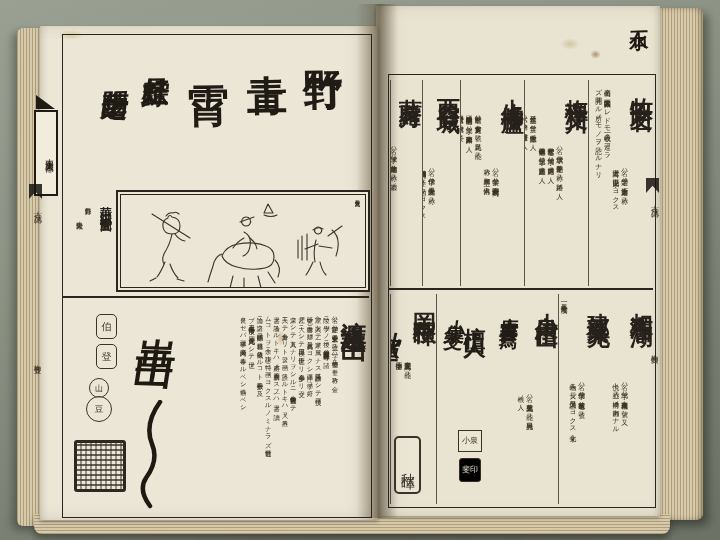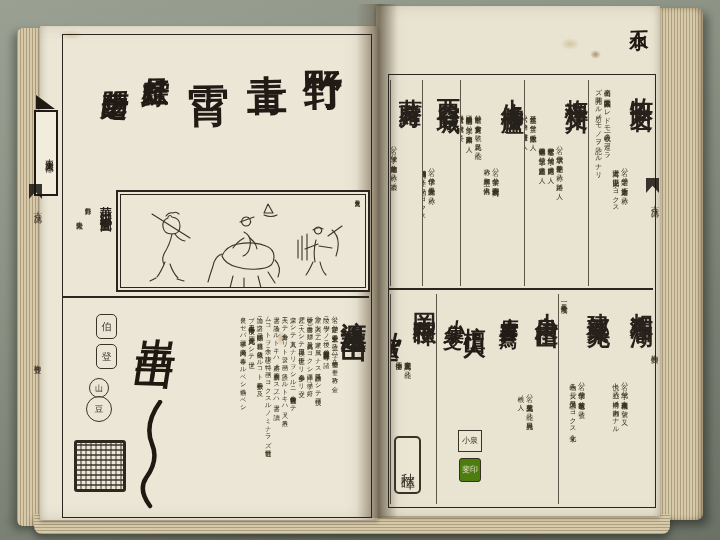--- a/index.html
+++ b/index.html
@@ -37,21 +37,21 @@
   
   .entry{position:absolute;overflow:hidden;color:#2b2519;}
   .rule-l{border-left:1px solid rgba(45,38,28,.75);}
   .ename{display:block;font-size:23px;line-height:1.12;letter-spacing:4px;font-weight:700;color:#26211a;}
   .nline{display:block;font-size:6.8px;line-height:1.3;letter-spacing:.4px;color:#39301f;}
   .pt0{padding-top:4px}.pt1{padding-top:30px}.pt2{padding-top:62px}.pt3{padding-top:84px}.pt4{padding-top:96px}
   .sig{display:block;font-weight:700;color:#211c15;}
   
   .seal{position:absolute;box-sizing:border-box;border:1.5px solid #3a332a;color:#3a332a;
     display:flex;align-items:center;justify-content:center;text-align:center;background:rgba(236,230,214,.6);}
-  .seal-dark{background:#4d7c0f;color:#e6dfcc;border-color:#352e23;}
+  .seal-dark{background:#000000;color:#e6dfcc;border-color:#352e23;}
   .calligraphy{position:absolute;color:#201b15;}
   .cal-col{display:block;font-weight:700;line-height:1.05;}
   .tab{position:absolute;left:34px;top:110px;width:24px;height:86px;background:#f1ecdc;
     border:2px solid #1f1a14;font-size:8.5px;letter-spacing:1px;color:#1f1a14;
     padding-top:4px;box-sizing:border-box;text-align:center;}
   .tab-wedge{position:absolute;left:36px;top:95px;width:19px;height:14px;background:#1f1a14;
     clip-path:polygon(0 0,100% 100%,0 100%);}
   .fishtail{position:absolute;width:13px;height:15px;background:#17140f;
     clip-path:polygon(0 0,100% 0,100% 100%,50% 52%,0 100%);opacity:.85;}
   .hashira{position:absolute;color:rgba(52,43,30,.72);filter:blur(.3px);}

